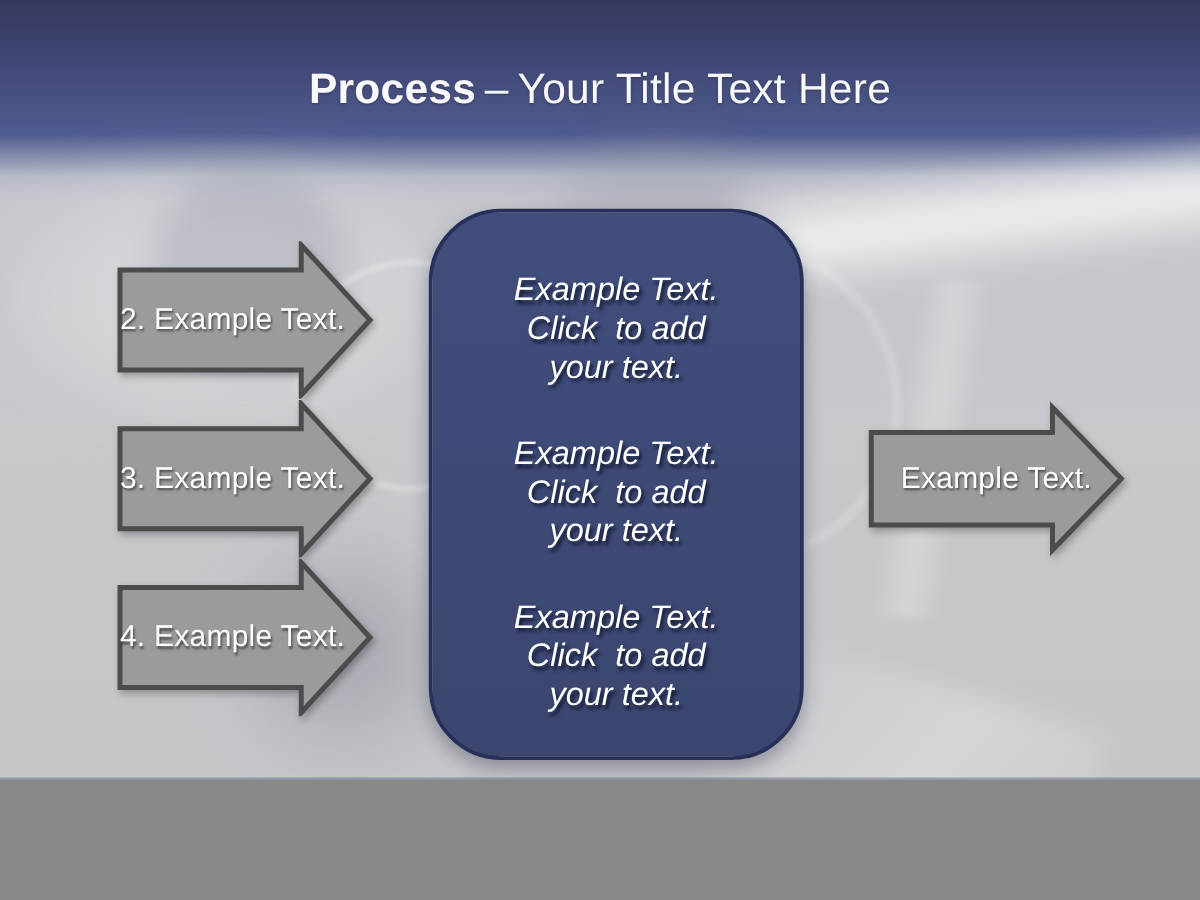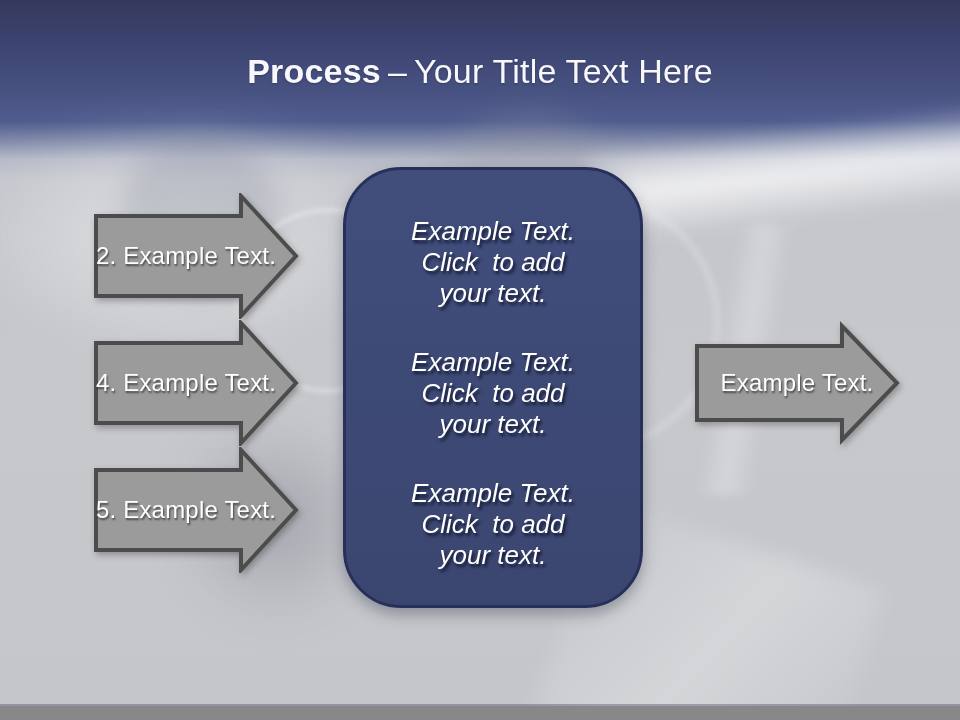--- a/index.html
+++ b/index.html
@@ -1,20 +1,20 @@
 <!DOCTYPE html>
 <html><head>
 <meta charset="utf-8">
 <style>
   html, body { margin: 0; padding: 0; background: #888; }
   * { box-sizing: border-box; }
 
   .slide {
     position: relative;
-    width: 960px; height: 706px;
+    width: 960px; height: 624px;
     overflow: hidden;
     font-family: "Liberation Sans", sans-serif;
     background: linear-gradient(180deg,
       #35395c 0%,
       #3c4370 6%,
       #46507f 12%,
       #4d588a 15.5%,
       #4f5c8e 17.2%,
       #7e88a8 19.8%,
       #b6bac8 22.6%,
@@ -122,28 +122,28 @@
     <svg width="206" height="126" viewBox="0 0 206 126">
       <polygon points="3,23 148,23 148,3 203,63 148,123 148,103 3,103" fill="#9b9b9b" stroke="#4c4c4c" stroke-width="4" stroke-linejoin="miter"></polygon>
     </svg>
     <div class="lbl">2. Example Text.</div>
   </div>
 
   <div class="arrow arrow-left arrow-2">
     <svg width="206" height="126" viewBox="0 0 206 126">
       <polygon points="3,23 148,23 148,3 203,63 148,123 148,103 3,103" fill="#9b9b9b" stroke="#4c4c4c" stroke-width="4" stroke-linejoin="miter"></polygon>
     </svg>
-    <div class="lbl">4. Example Text.</div>
+    <div class="lbl">3. Example Text.</div>
   </div>
 
   <div class="arrow arrow-left arrow-3">
     <svg width="206" height="126" viewBox="0 0 206 126">
       <polygon points="3,23 148,23 148,3 203,63 148,123 148,103 3,103" fill="#9b9b9b" stroke="#4c4c4c" stroke-width="4" stroke-linejoin="miter"></polygon>
     </svg>
-    <div class="lbl">5. Example Text.</div>
+    <div class="lbl">4. Example Text.</div>
   </div>
 
   <div class="process-box">
     <div class="box-para">
       <div class="box-line">Example Text.</div>
       <div class="box-line">Click  to add</div>
       <div class="box-line">your text.</div>
     </div>
     <div class="box-para">
       <div class="box-line">Example Text.</div>

